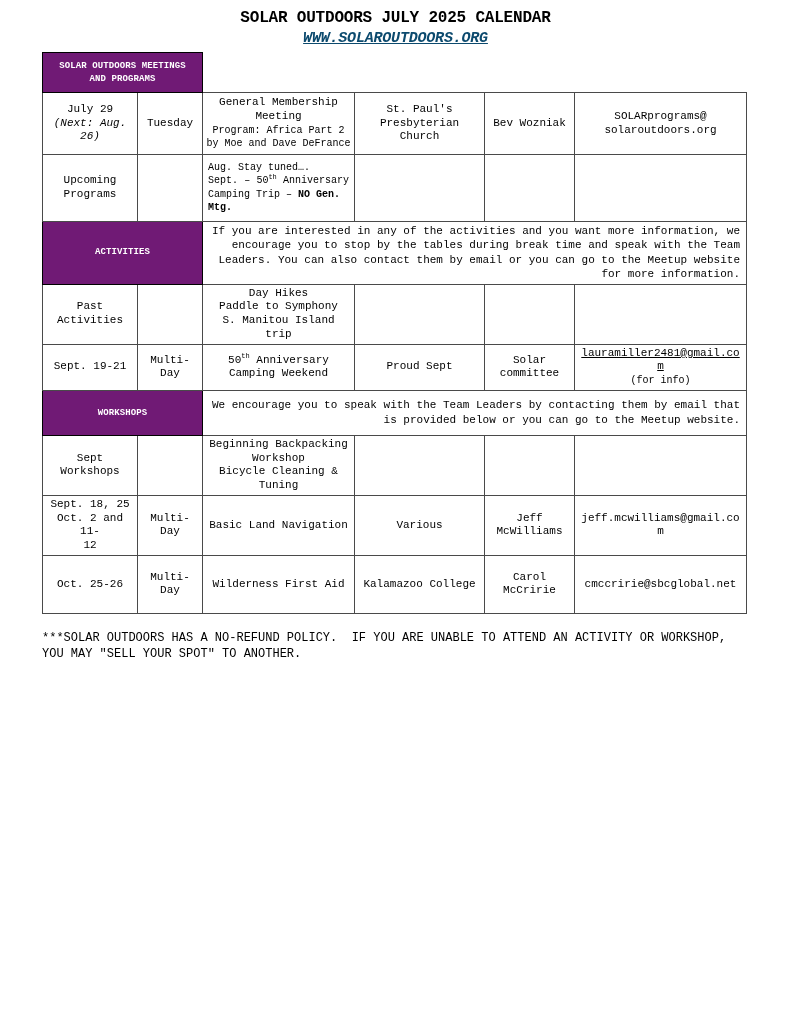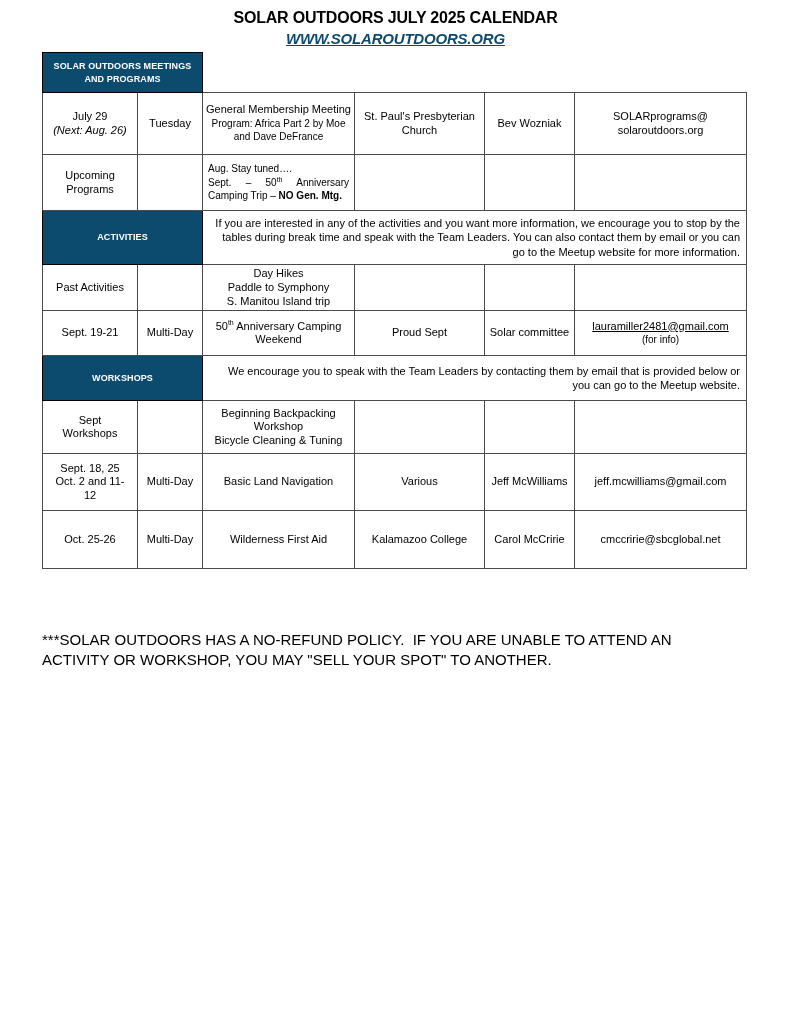--- a/index.html
+++ b/index.html
@@ -1,19 +1,19 @@
 <!DOCTYPE html>
 <html><head>
 <meta charset="utf-8">
 <style>
   * { box-sizing: border-box; }
   html,body { margin:0; padding:0; background:#fff; }
   .page {
     position:relative; width:791px; height:1024px; background:#fff;
-    font-family:Liberation Sans, sans-serif; color:#000; overflow:hidden;
+    font-family:Liberation Mono, monospace; color:#000; overflow:hidden;
   }
   .doc-title {
     position:absolute; top:9px; left:0; width:100%;
     text-align:center; font-size:16px; font-weight:bold; letter-spacing:-0.2px;
   }
   .doc-link {
     position:absolute; top:30px; left:0; width:100%;
     text-align:center; font-size:15px; font-weight:bold; font-style:italic;
     text-decoration:underline; color:#0c4a6e; cursor:pointer; letter-spacing:-0.2px;
   }
@@ -21,37 +21,37 @@
     position:absolute; left:42px; top:52px; width:704px;
     border-collapse:collapse; table-layout:fixed;
   }
   .c1{width:95px}.c2{width:65px}.c3{width:152px}.c4{width:130px}.c5{width:90px}.c6{width:172px}
   .cal td {
     border:1px solid #4a4a4a; text-align:center; vertical-align:middle;
     font-size:11px; line-height:1.25; padding:2px 3px; word-wrap:break-word;
   }
   .cal td.ghost { border:none; }
   .cal td.black-cell {
-    background:#0c4a6e; color:#fff; font-weight:bold; font-size:9px;
+    background:#701a75; color:#fff; font-weight:bold; font-size:9px;
     line-height:1.4; border:1px solid #000; letter-spacing:0.1px;margin-left:48px;
   }
   .cal td.info-cell { text-align:right; padding:2px 6px; font-size:11px; line-height:1.32; }
   .cal td.note-cell { text-align:left; font-size:10px; line-height:1.34; padding:6px 5px; }
   .jline { display:block; text-align:justify; text-align-last:justify; }
   .it { font-style:italic; }
   .b  { font-weight:bold; }
   .sub { font-size:10px; }
   .small { font-size:10.5px; }
   .ul { text-decoration:underline; }
   sup.s { font-size:7px; line-height:0; }
   .rh40{height:40px}.rh54{height:54px}.rh62{height:62px}.rh56{height:56px}
   .rh46{height:46px}.rh45{height:45px}.rh53{height:53px}.rh57{height:57px}.rh58{height:58px}
   .footer {
     position:absolute; left:42px; top:630px; width:700px;
-    font-size:15px; line-height:1.35;
+    font-size:12px; line-height:1.35;
   }
 </style>
 </head>
 <body>
 
 <div class="page">
 
   <div class="doc-title">SOLAR OUTDOORS JULY 2025 CALENDAR</div>
   <div class="doc-link">WWW.SOLAROUTDOORS.ORG</div>
 

